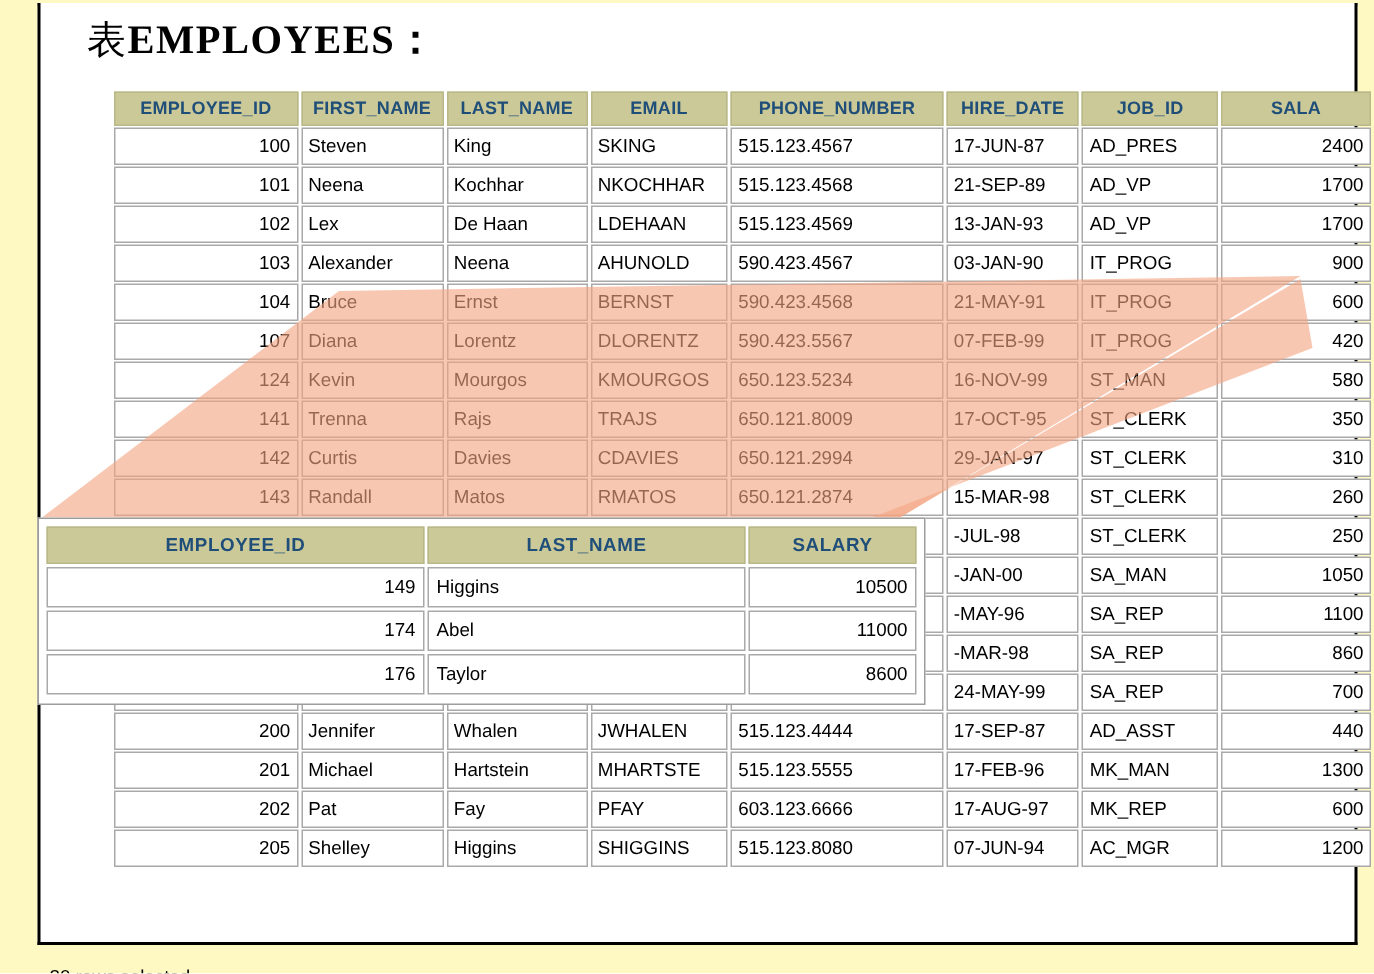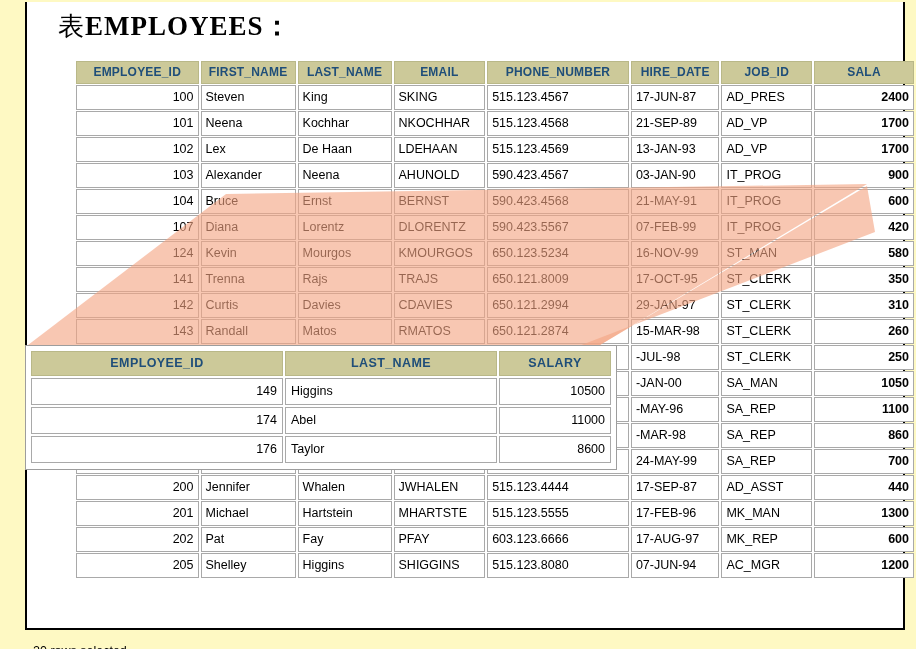--- a/index.html
+++ b/index.html
@@ -84,21 +84,21 @@
     line-height: 15px;
   }
   #main-grid td.num { text-align: right; padding-left: 44px; }
   .c-id    { width: 84px; }
   .c-first { width: 88px; }
   .c-last  { width: 88px; }
   .c-email { width: 85px; }
   .c-phone { width: 140px; }
   .c-hire  { width: 83px; }
   .c-job   { width: 88px; margin-left: 24px; }
-  .c-sal   { width: 60px; font-weight: bold; }
+  .c-sal   { width: 60px; }
 
   
   #wedge {
     position: absolute;
     left: 0;
     top: 0;
     width: 916px;
     height: 649px;
     pointer-events: none;
   }

